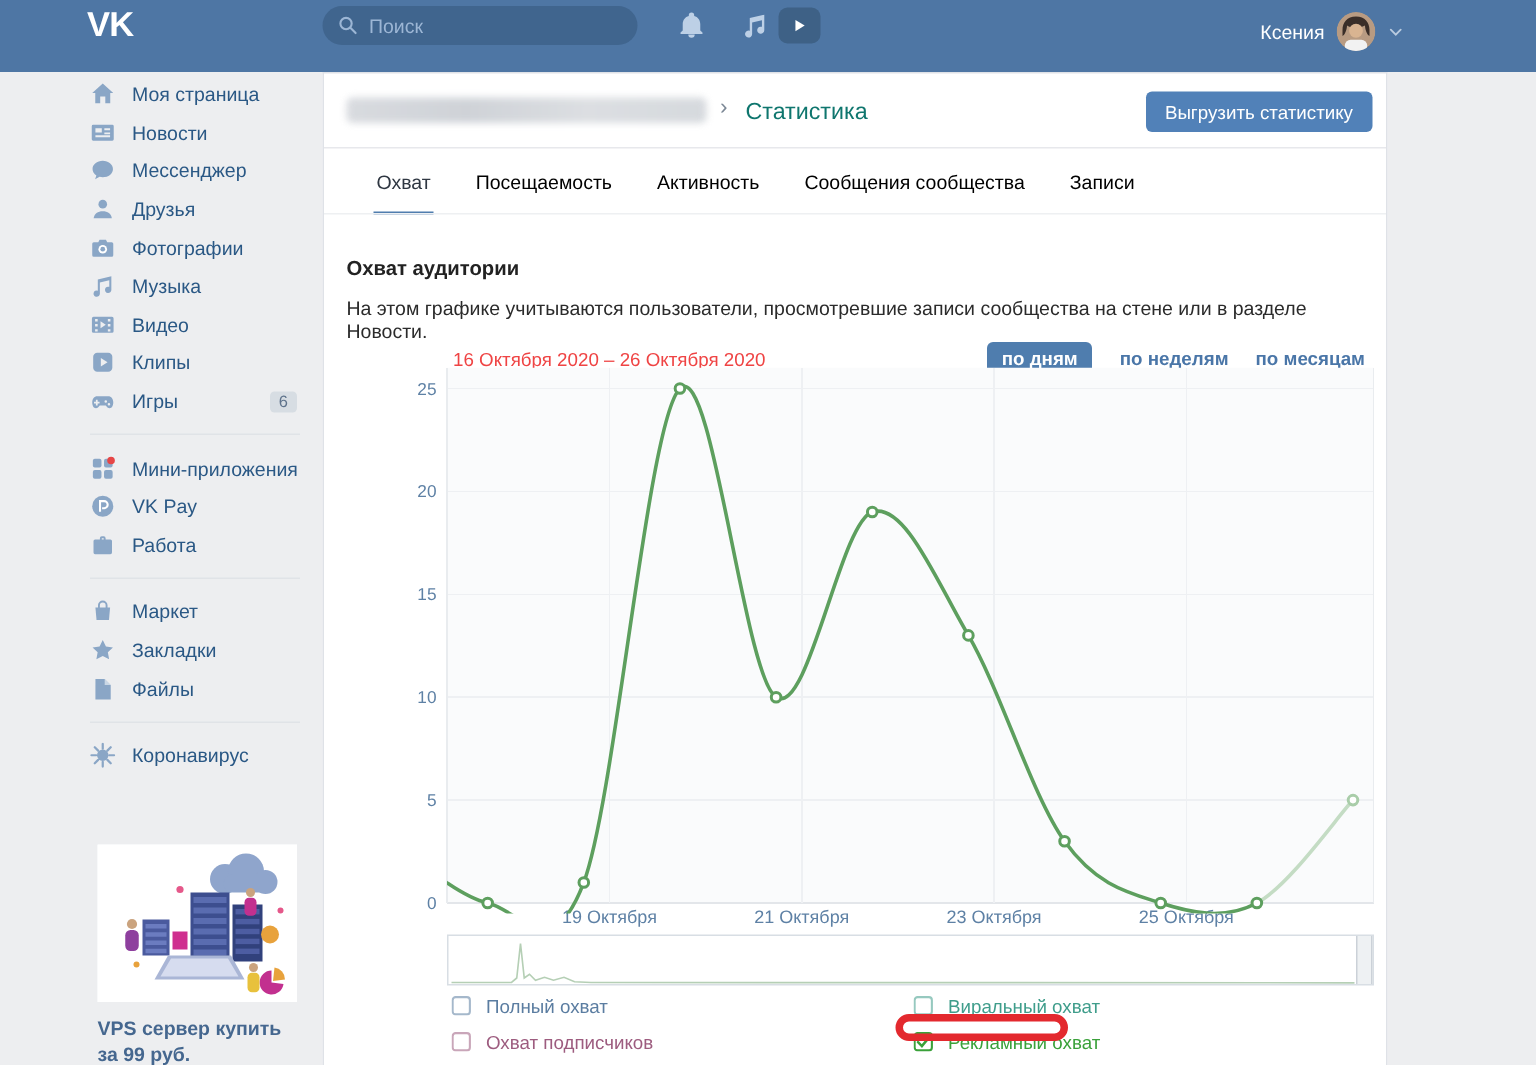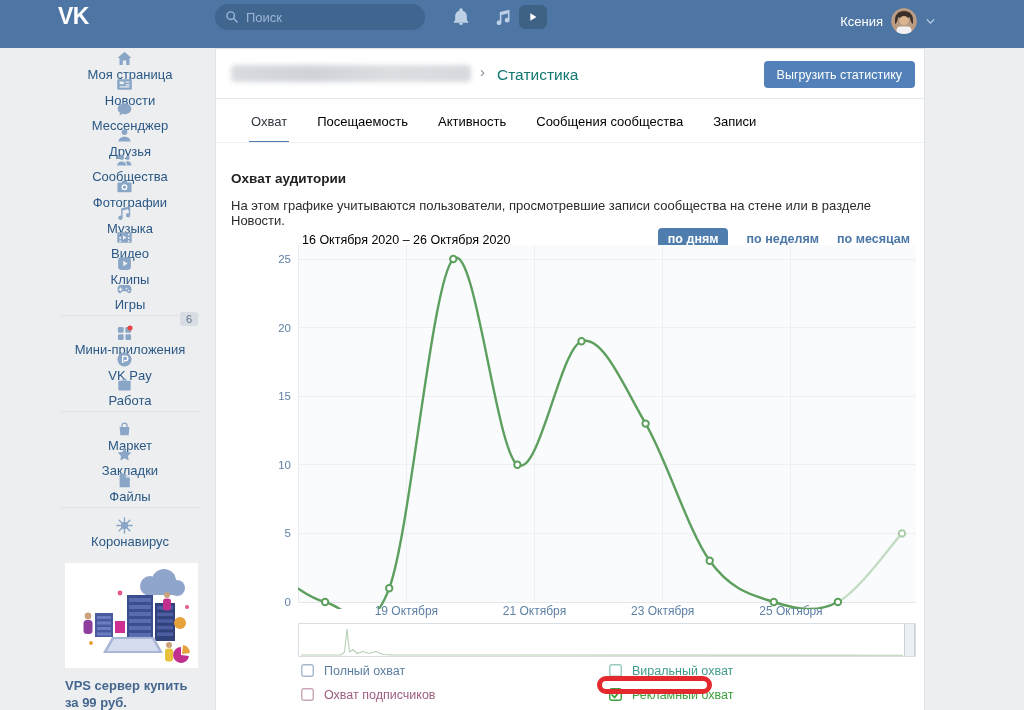--- a/index.html
+++ b/index.html
@@ -22,21 +22,21 @@
   .playbtn { position:absolute; left:519px; top:5px; width:28px; height:24px; background:#3e6186; border-radius:6px;
              display:flex; align-items:center; justify-content:center; color:#fff; cursor:pointer; }
   .playbtn svg { width:12px; height:12px; }
   .userbox { position:absolute; right:88px; top:8px; height:26px; display:flex; align-items:center; gap:8px;
              color:#fff; cursor:pointer; }
   .avatar { width:26px; height:26px; border-radius:50%; overflow:hidden; flex:none; }
   .avatar svg { width:26px; height:26px; display:block; }
   .chev { width:11px; height:11px; color:#b9cbdf; display:flex; }
   
   .sidebar { position:absolute; left:60px; top:50px; width:140px; list-style:none; }
-  .sb-item { display:flex; align-items:center; height:25.6px; cursor:pointer;flex-direction:column; }
+  .sb-item { display:flex; align-items:center; height:25.6px; cursor:pointer; }
   .sb-item .ic { width:17px; height:17px; margin-right:11px; color:#8aa6c6; flex:none; }
   .sb-item .lbl { color:#2a5885; white-space:nowrap; }
   .sb-badge { margin-left:auto; margin-right:2px; background:#d7dde3; color:#5f738c; font-size:11px;
               border-radius:3px; padding:1px 6px; }
   .sb-div { height:1px; background:#e0e3e7; margin:9px 0; }
   .ad { position:absolute; left:65px; top:563px; width:133px; cursor:pointer; }
   .ad-img { width:133px; height:105px; background:#fff; }
   .ad-title { margin-top:9px; color:#45678f; font-weight:bold; line-height:17px; }
   
   .card { position:absolute; left:215px; top:48px; width:710px; height:662px; background:#fff;
@@ -48,21 +48,21 @@
   .export-btn { position:absolute; right:9px; top:12px; height:27px; padding:0 13px; background:#5181b8; color:#fff;
                 border:none; border-radius:4px; font-size:12.5px; font-weight:500; font-family:inherit;
                 display:flex; align-items:center; cursor:pointer; }
   .hdr-border { position:absolute; left:0; top:49px; width:100%; height:1px; background:#e7e8ec; }
   .tabs { position:absolute; left:33px; top:50px; height:44px; display:flex; gap:26px; list-style:none; }
   .tab { height:44px; line-height:46px; font-size:13px; color:#000000; cursor:pointer; padding:0 2px; }
   .tab.active { color:#2f3742; border-bottom:2px solid #4f7dae; }
   .tabs-border { position:absolute; left:0; top:93px; width:100%; height:1px; background:#eef0f2; }
   .section-title { position:absolute; left:15px; top:122px; font-size:13.5px; font-weight:bold; color:#222; }
   .section-desc { position:absolute; left:15px; top:149px; width:685px; font-size:13px; color:#2b2b2b; }
-  .date-range { position:absolute; left:86px; top:184px; font-size:12.5px; color:#000000; cursor:pointer; }
+  .date-range { position:absolute; left:86px; top:184px; font-size:12.5px; color:#ef4444; cursor:pointer; }
   .modes { position:absolute; right:14px; top:179px; display:flex; align-items:center; gap:18px; }
   .mode { font-size:12.5px; font-weight:bold; color:#4a76a8; cursor:pointer; }
   .mode.active { background:#4f7dae; color:#fff; padding:4px 10px; border-radius:4px; }
   .chart-wrap { position:absolute; left:55px; top:196px; width:645px; height:376px; }
   .minimap { position:absolute; left:82px; top:574px; width:618px; height:34px; background:#fff;
              border:1px solid #d8dee4; cursor:pointer; }
   .mm-handle { position:absolute; right:0; top:0; bottom:0; width:11px; background:#eef1f3;
                border-left:1px solid #cbd1d8; border-right:1px solid #cbd1d8; cursor:ew-resize; }
   .legend { position:absolute; left:85px; top:614px; display:grid; grid-template-columns:308px auto; row-gap:9px; }
   .lg-item { display:flex; align-items:center; gap:10px; cursor:pointer; height:15px; }
@@ -147,31 +147,20 @@
       <span class="lbl">Мессенджер</span>
     </li>
     <li class="sb-item">
       <span class="ic">
         <svg viewBox="0 0 16 16" fill="currentColor" xmlns="http://www.w3.org/2000/svg">
           <circle cx="8" cy="4.8" r="2.7"></circle>
           <path d="M2.3 13.6c.3-2.9 2.7-4.4 5.7-4.4s5.4 1.5 5.7 4.4z"></path>
         </svg>
       </span>
       <span class="lbl">Друзья</span>
-    </li>
-    <li class="sb-item">
-      <span class="ic">
-        <svg viewBox="0 0 16 16" fill="currentColor" xmlns="http://www.w3.org/2000/svg">
-          <circle cx="5.3" cy="5.2" r="2.3"></circle>
-          <circle cx="11" cy="5.6" r="1.9"></circle>
-          <path d="M.9 12.8c.3-2.5 2.1-3.9 4.4-3.9s4.1 1.4 4.4 3.9z"></path>
-          <path d="M10.4 12.8c-.1-1.5-.6-2.7-1.5-3.6.6-.3 1.3-.5 2.1-.5 1.9 0 3.4 1.2 3.6 4.1z"></path>
-        </svg>
-      </span>
-      <span class="lbl">Сообщества</span>
     </li>
     <li class="sb-item">
       <span class="ic">
         <svg viewBox="0 0 16 16" fill="currentColor" xmlns="http://www.w3.org/2000/svg">
           <path d="M6 2.6h4l.8 1.6h2.8a1 1 0 0 1 1 1v7.2a1 1 0 0 1-1 1H2.4a1 1 0 0 1-1-1V5.2a1 1 0 0 1 1-1h2.8z"></path>
           <circle cx="8" cy="8.6" r="2.7" fill="#fff"></circle>
           <circle cx="8" cy="8.6" r="1.5"></circle>
         </svg>
       </span>
       <span class="lbl">Фотографии</span>

